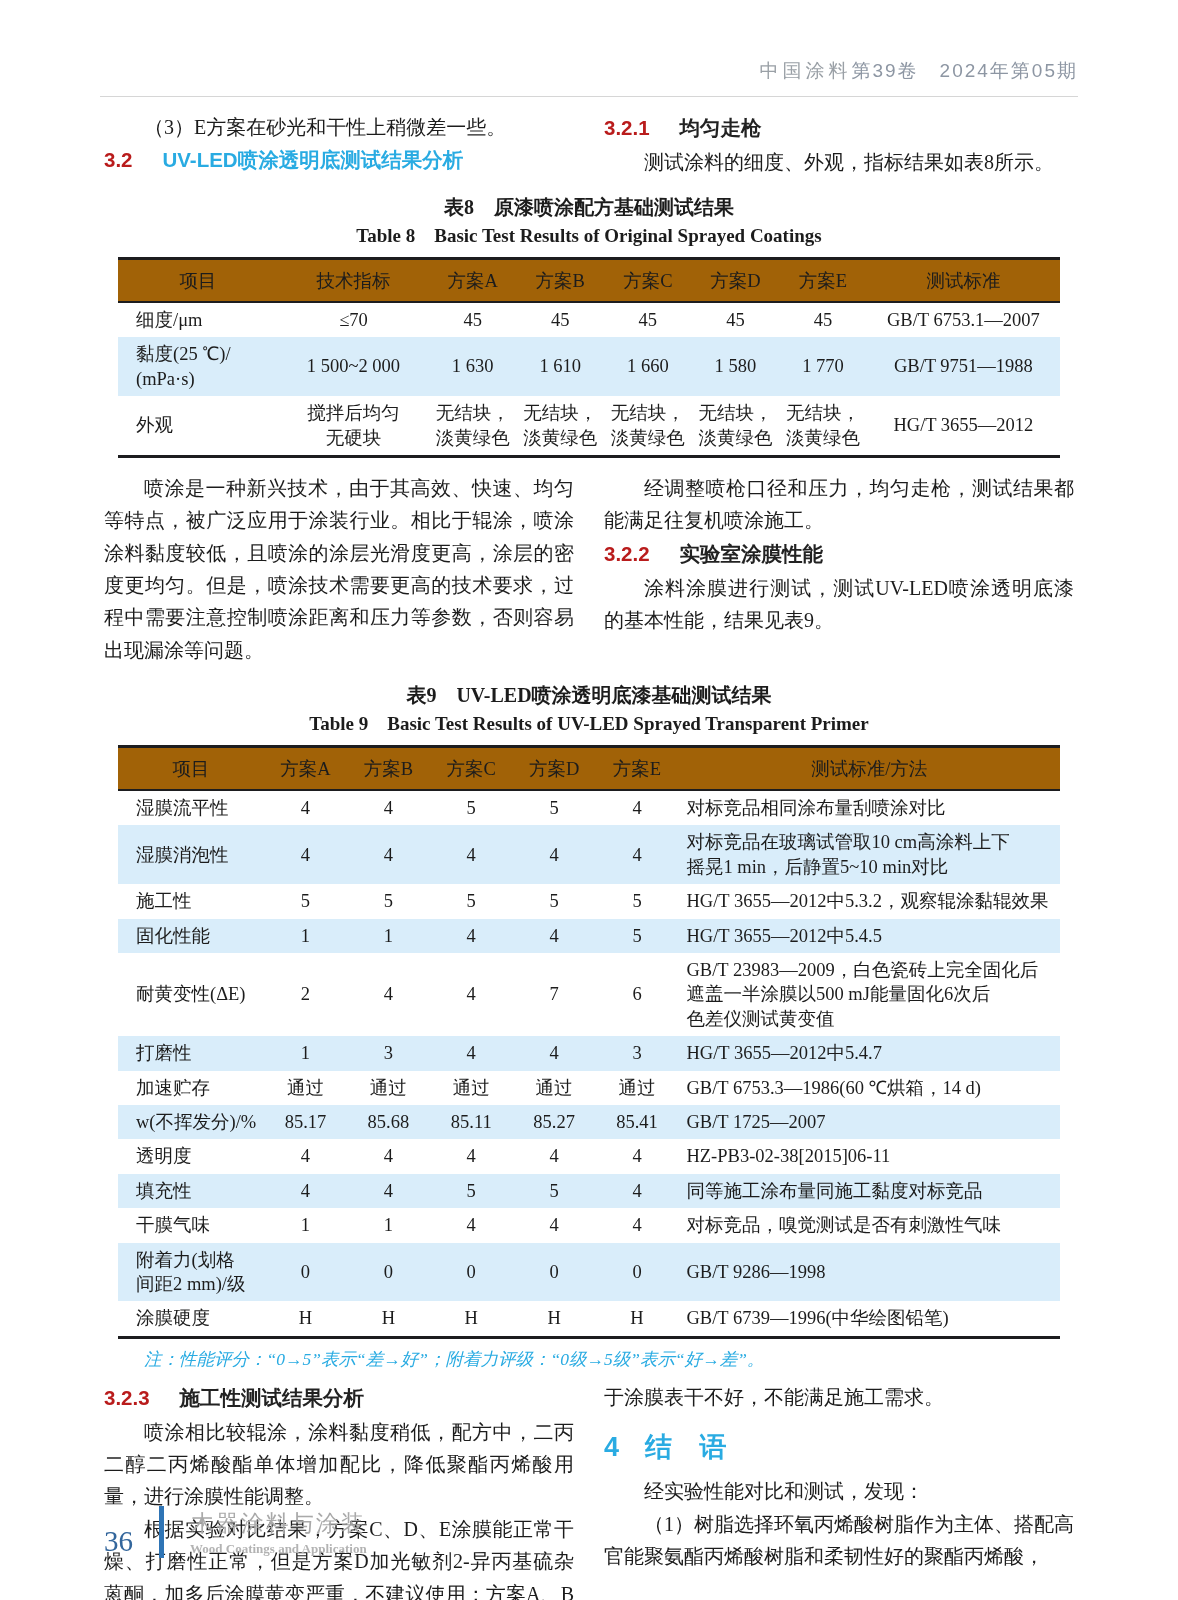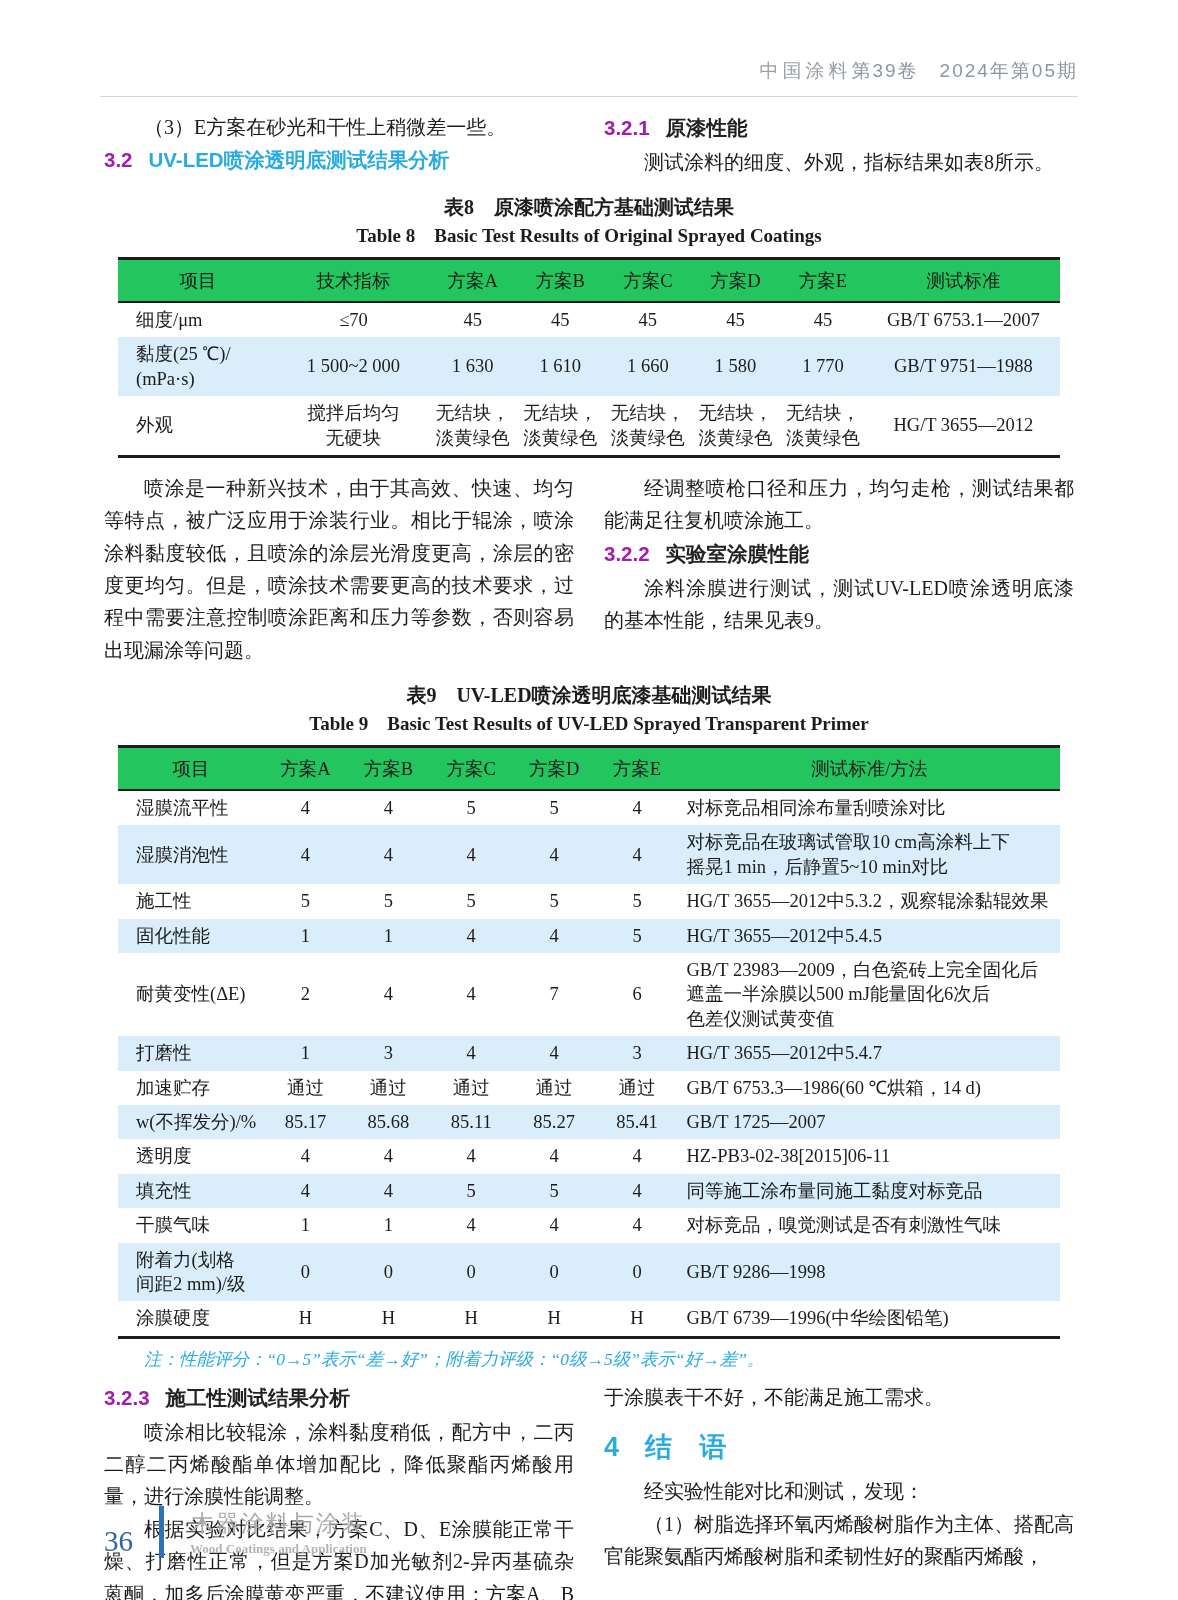--- a/index.html
+++ b/index.html
@@ -17,37 +17,37 @@
   }
   .pg-header .journal { font-family:"Liberation Sans", sans-serif; font-size:19px; color:#9aa0a6; letter-spacing:4px; }
   .pg-header .issue   { font-family:"Liberation Sans", sans-serif; font-size:19px; color:#8d96a3; letter-spacing:2px; }
 
   
   .cols { display:flex; gap:30px; margin:14px 104px 0 104px; }
   .col  { flex:1; min-width:0; }
   .para { font-size:20px; line-height:1.62; text-align:justify; text-indent:2em; }
   .para.noindent { text-indent:0; }
   .h-sec { font-family:"Liberation Sans", sans-serif; font-weight:bold; font-size:20.5px; line-height:1.7; }
-  .h-sec .num { color:#a21caf; margin-right:16px; }
+  .h-sec .num { color:#b91c1c; margin-right:30px; }
   .h-sec .ttl { color:#222; }
   .h-sec.all-blue .ttl { color:#29abe2; }
   .h-big { font-family:"Liberation Sans", sans-serif; font-weight:bold; font-size:27px; color:#29abe2; margin:16px 0 10px 0; }
   .h-big .num { margin-right:26px; }
   .h-big .ttl { letter-spacing:10px; }
 
   
   .tbl-wrap { margin:16px 118px 0 118px; }
   .tbl-caption { text-align:center; font-weight:bold; font-size:20px; line-height:1.35; }
   .tbl-caption.en { font-size:19px; margin-top:2px; margin-bottom:8px; }
   table.data-table {
     width:100%; border-collapse:collapse; table-layout:fixed;
     border-top:3px solid #1d1d1f; border-bottom:3px solid #1d1d1f;
     font-size:18.5px;
   }
-  table.data-table thead tr { background:#22c55e; }
+  table.data-table thead tr { background:#a16207; }
   table.data-table thead th {
     font-weight:normal; padding:8px 2px; border-bottom:2px solid #1d1d1f;
     text-align:center;
   }
   table.data-table td {
     padding:5px 3px; text-align:center; vertical-align:middle;
     white-space:pre-line; line-height:1.32;
   }
   table.data-table td:first-child { text-align:left; padding-left:18px; }
   table.data-table tbody tr:nth-child(even) { background:#d9edfa; }
@@ -80,21 +80,21 @@
 
   <div class="cols">
     <div class="col">
       <p class="para">（3）E方案在砂光和干性上稍微差一些。</p>
       <div class="h-sec all-blue">
         <span class="num">3.2</span><span class="ttl">UV-LED喷涂透明底测试结果分析</span>
       </div>
     </div>
     <div class="col">
       <div class="h-sec">
-        <span class="num">3.2.1</span><span class="ttl">原漆性能</span>
+        <span class="num">3.2.1</span><span class="ttl">均匀走枪</span>
       </div>
       <p class="para">测试涂料的细度、外观，指标结果如表8所示。</p>
     </div>
   </div>
 
   <div class="tbl-wrap">
     <div class="tbl-caption">表8　原漆喷涂配方基础测试结果</div>
     <div class="tbl-caption en">Table 8　Basic Test Results of Original Sprayed Coatings</div>
     <table class="data-table t8">
       <colgroup>

